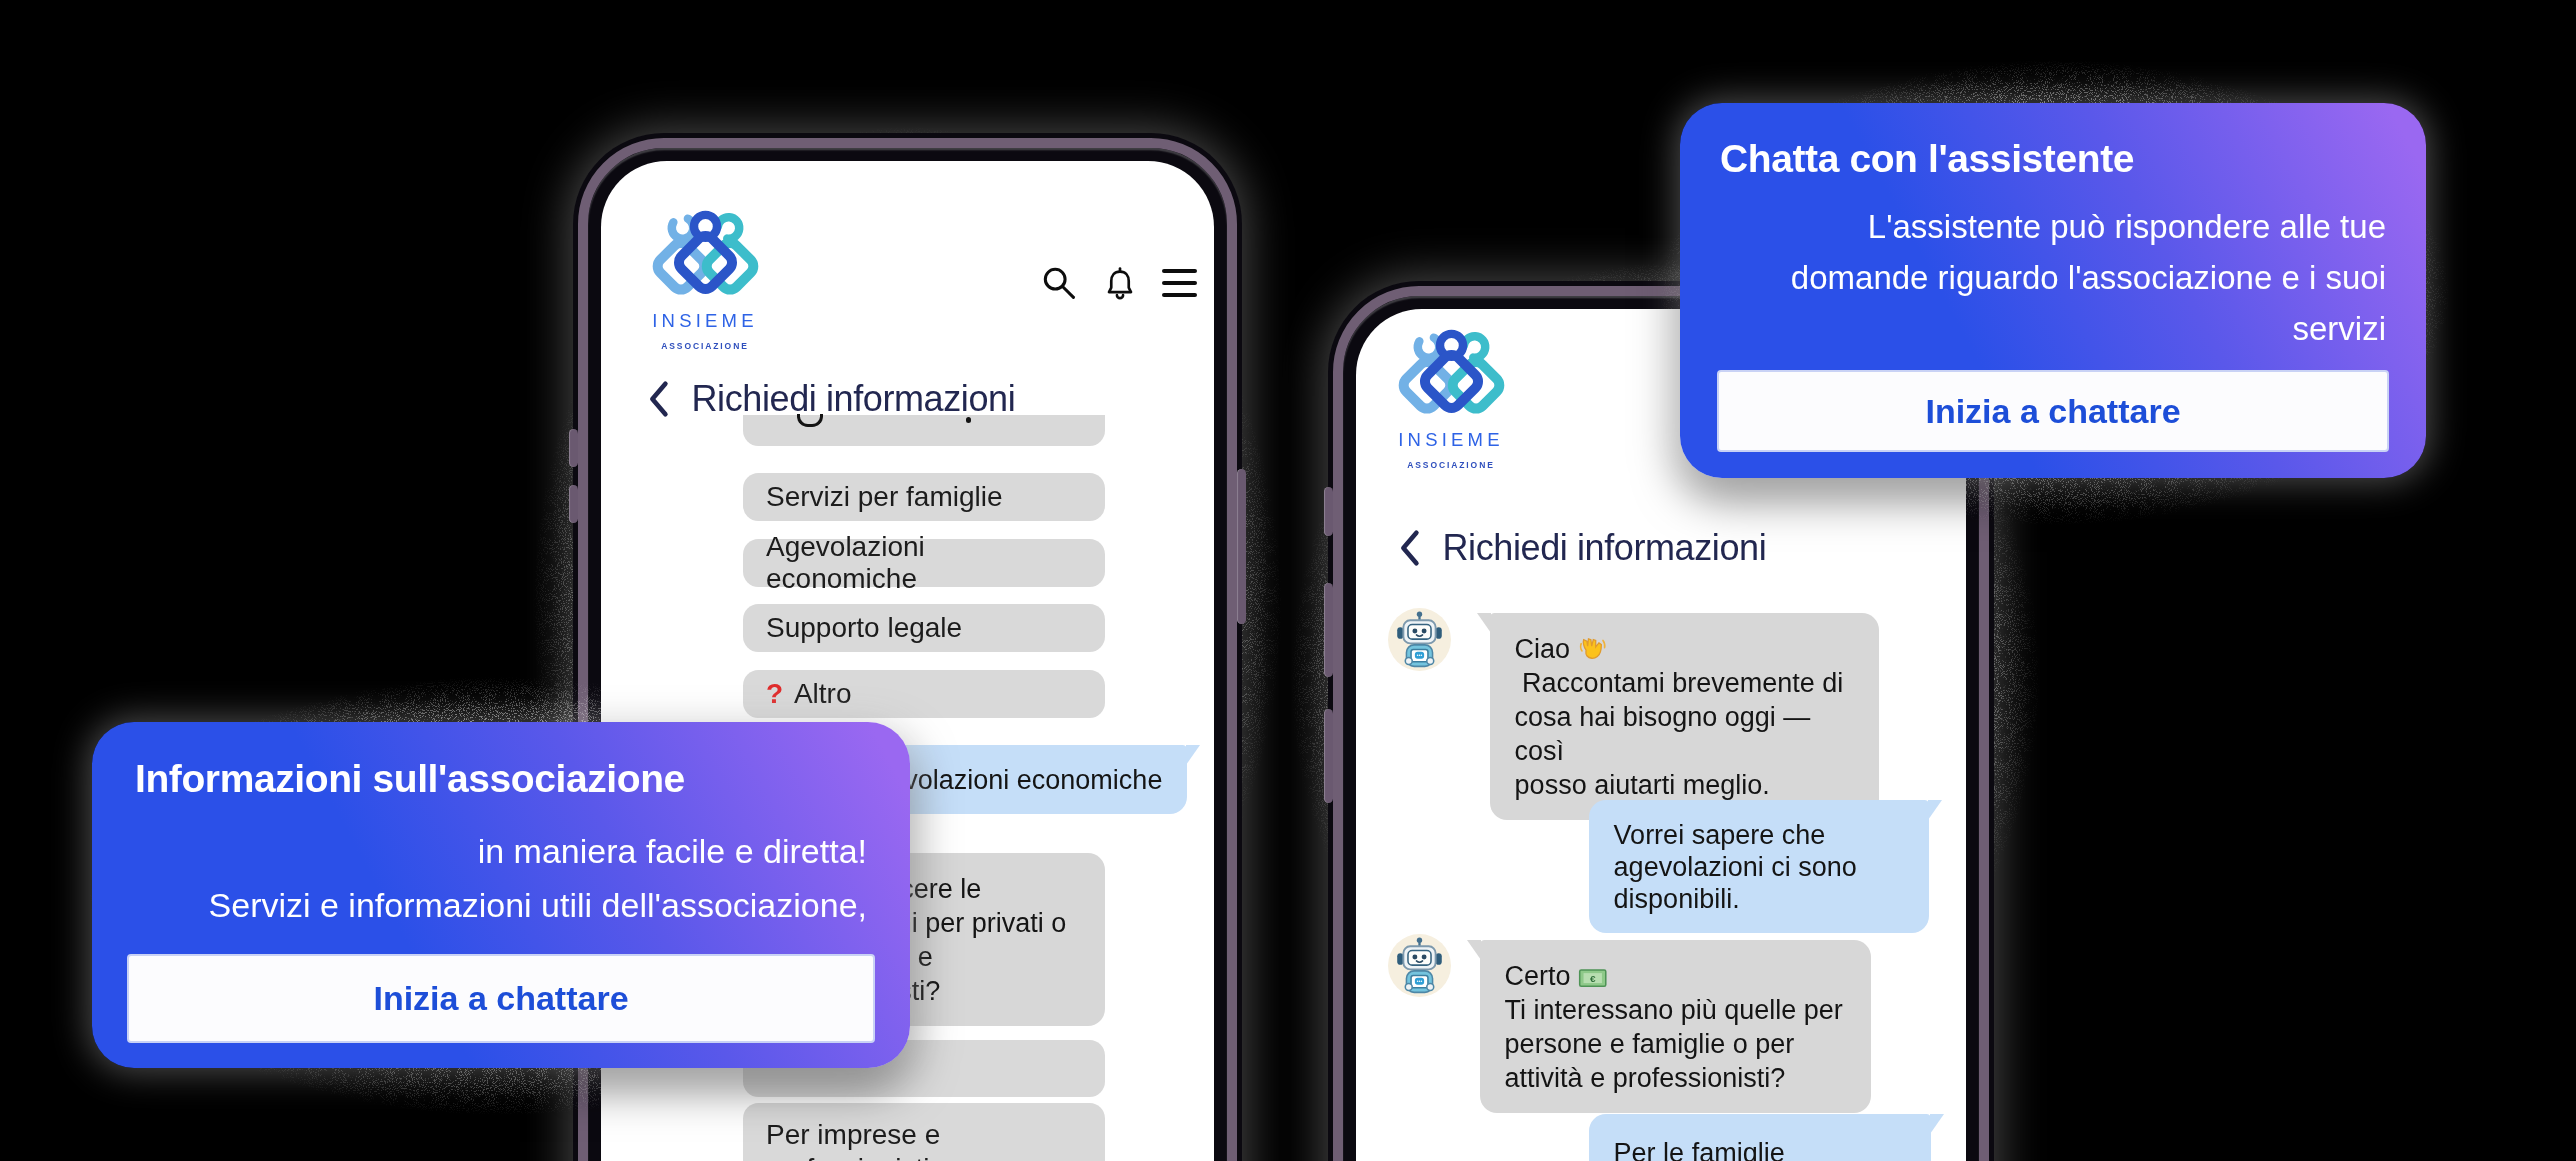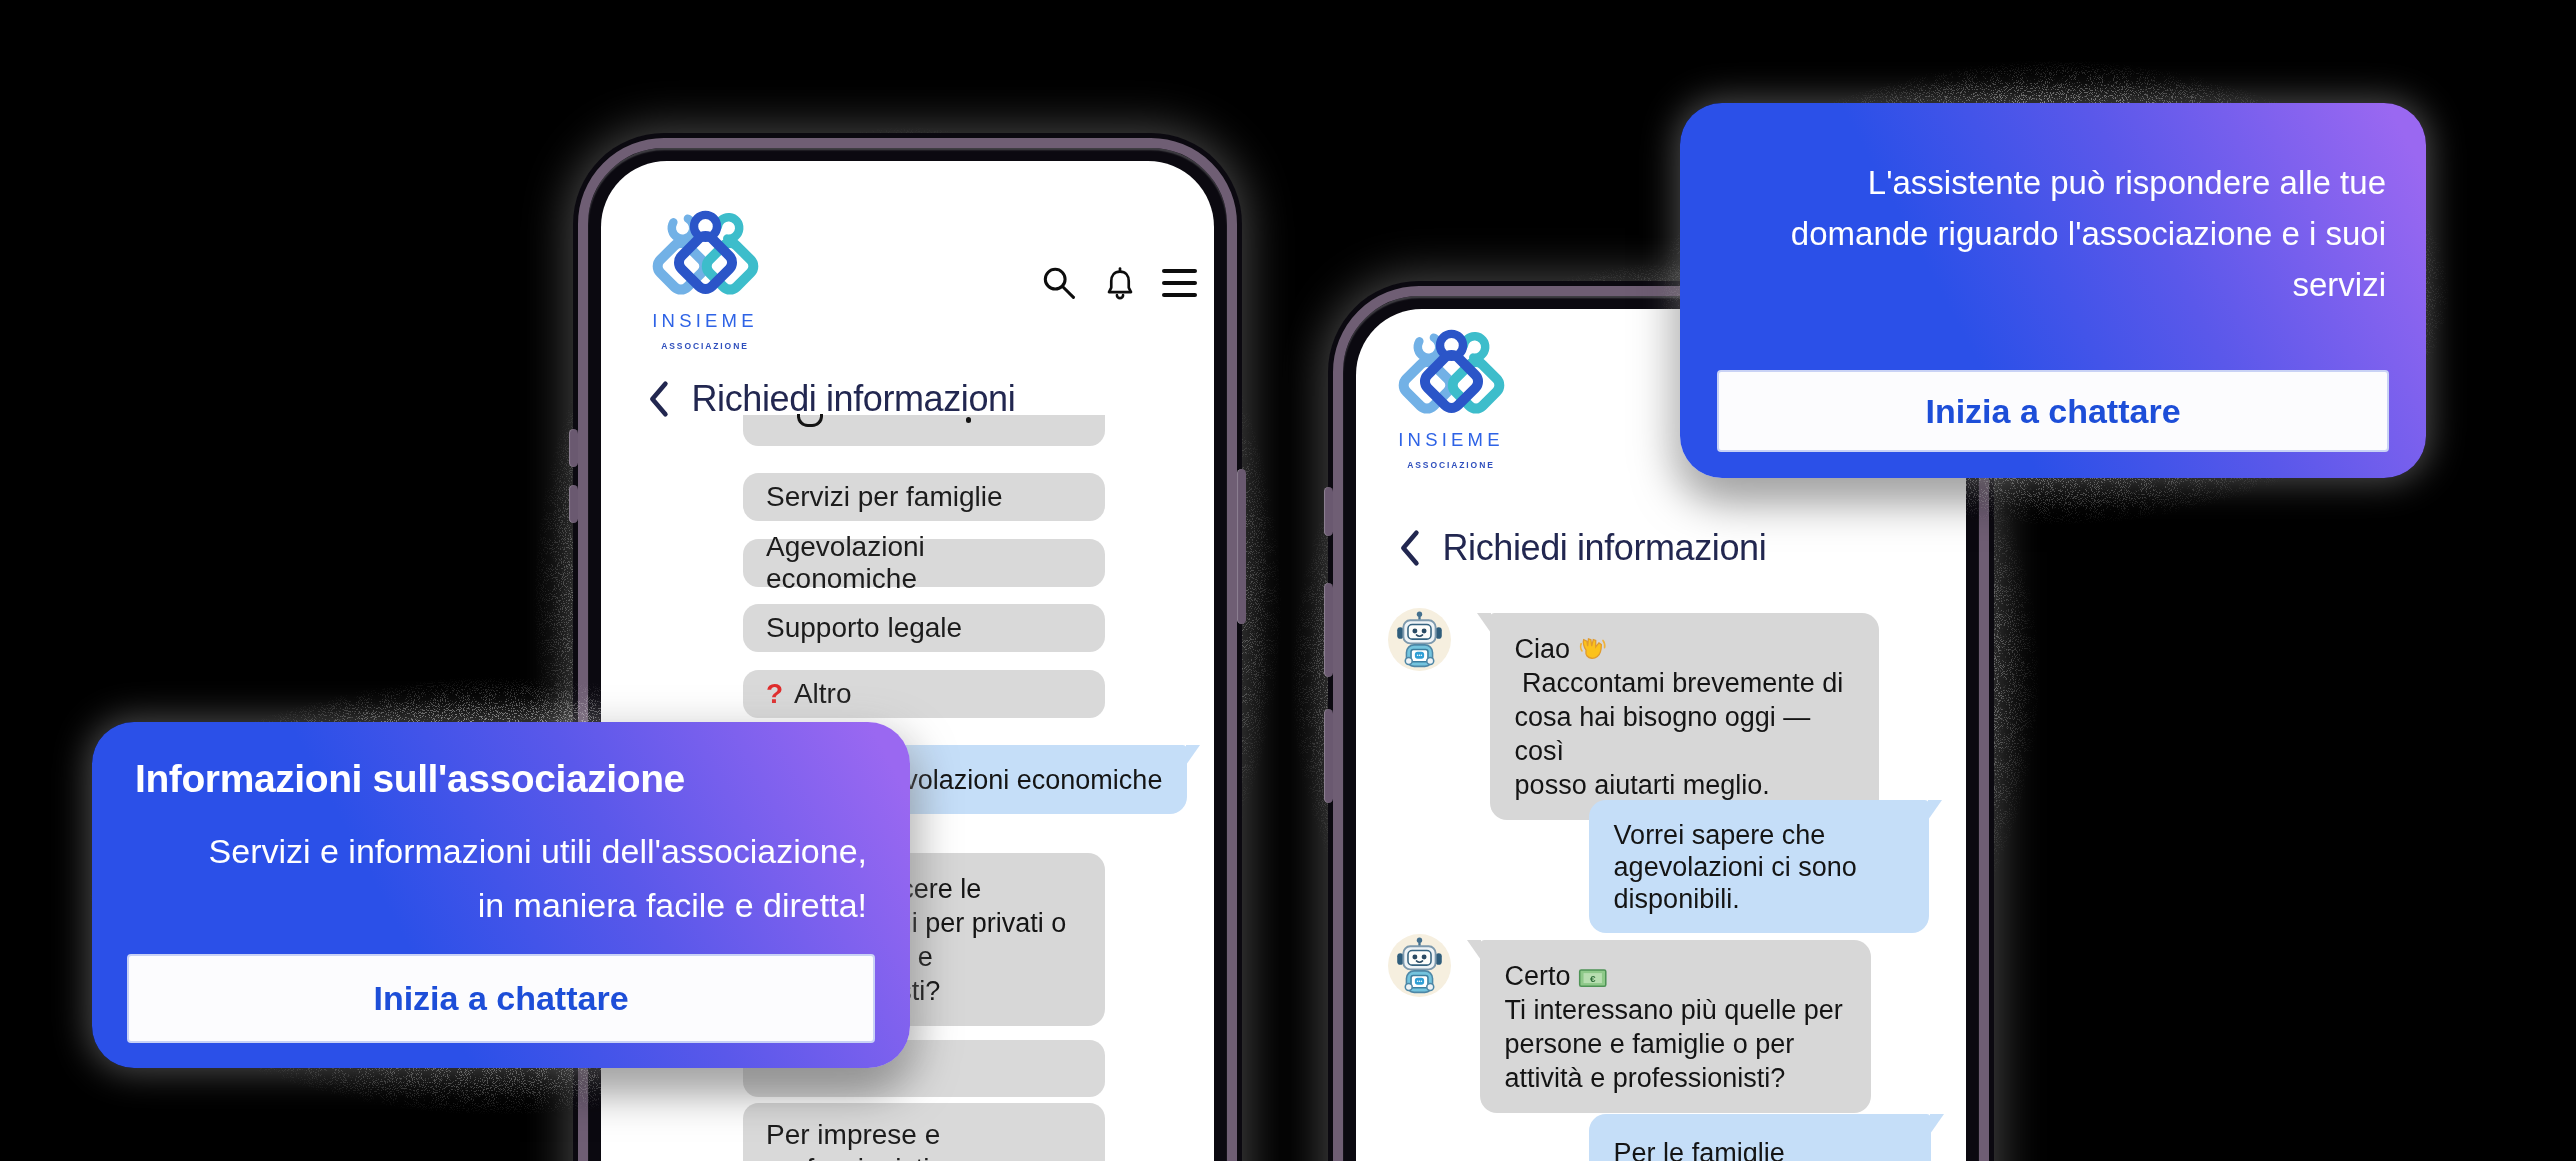--- a/index.html
+++ b/index.html
@@ -289,31 +289,32 @@
       </div>
 
       <div class="bub user" style="right:35px;top:805px;width:342px;height:85px">
         <div class="ln" style="margin-top:4.6px">Per le famiglie</div>
       </div>
 
     </div>
   </div>
 
   <div class="card" style="left:1680px;top:103px;width:746px;height:375px">
+    <h2>Chatta con l'assistente</h2>
     <div class="body">
       <div>L'assistente può rispondere alle tue</div>
       <div>domande riguardo l'associazione e i suoi</div>
       <div>servizi</div>
     </div>
     <div class="cta">Inizia a chattare</div>
   </div>
 
   <div class="card info" style="left:92px;top:722px;width:818px;height:346px">
     <h2>Informazioni sull'associazione</h2>
     <div class="body" style="margin-top:23px;font-size:34px;line-height:54px">
+      <div>in maniera facile e diretta!</div>
       <div>Servizi e informazioni utili dell'associazione,</div>
-      <div>in maniera facile e diretta!</div>
     </div>
     <div class="cta">Inizia a chattare</div>
   </div>
 
 </div>
 
 
 </body></html>

